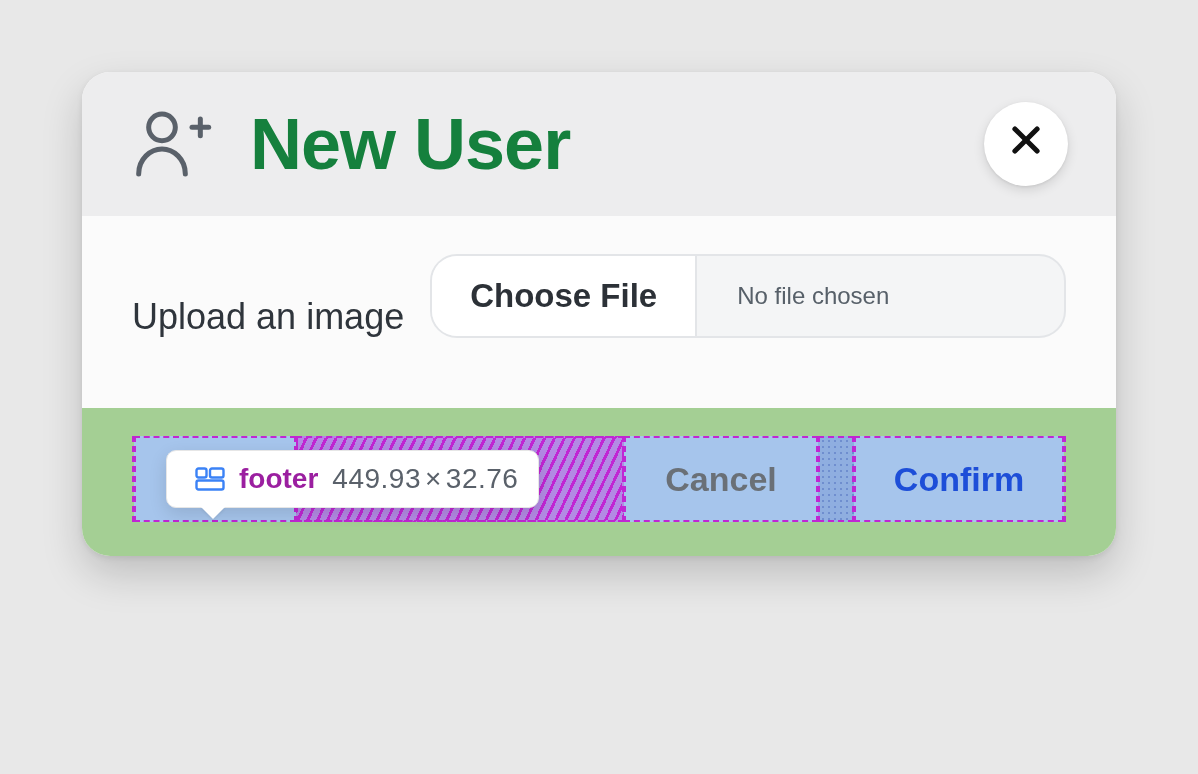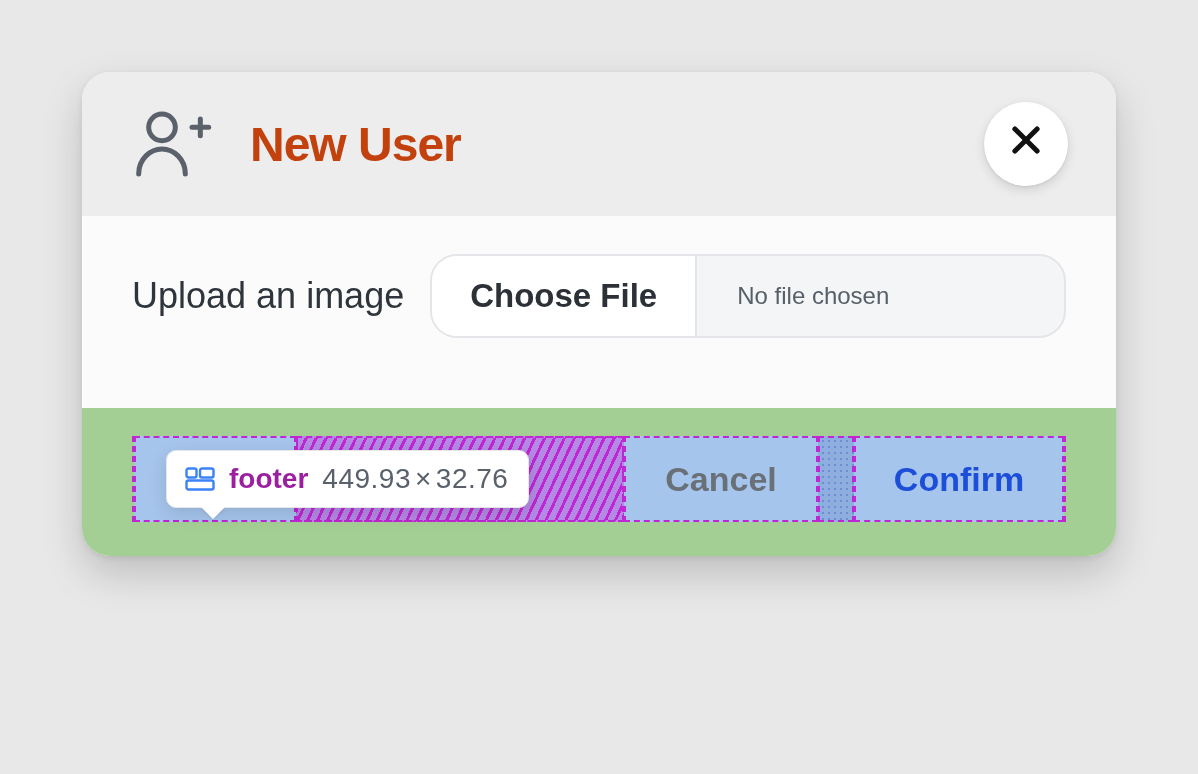--- a/index.html
+++ b/index.html
@@ -32,24 +32,24 @@
     border-top-right-radius: 28px;
     position: relative;
   }
   .header-icon {
     width: 80px; height: 80px;
     display: flex; align-items: center; justify-content: center;
     color: #5a616a;
   }
   .header-icon svg { width: 80px; height: 80px; }
   .dialog-title {
-    font-size: 48px;
+    font-size: 72px;
     font-weight: 900;
     letter-spacing: -1px;
-    color: #c2410c;
+    color: #15803d;
     margin-left: 38px;
   }
   .close-btn {
     margin-left: auto;
     width: 84px; height: 84px;
     border-radius: 50%;
     background: #ffffff;
     border: none;
     box-shadow: 0 4px 12px rgba(0,0,0,0.12), 0 1px 3px rgba(0,0,0,0.08);
     display: flex; align-items: center; justify-content: center;
@@ -59,21 +59,21 @@
   }
   .close-btn svg { width: 38px; height: 38px; }
 
   
   .dialog-body {
     background: #fbfbfb;
     padding: 38px 50px 70px 50px;
   }
   .field-row {
     display: flex;
-    align-items: center;
+    align-items: flex-end;
     gap: 26px;
   }
   .field-label {
     font-size: 36px;
     color: #2f353c;
   }
   .file-input {
     flex: 1;
     display: flex;
     align-items: stretch;
@@ -105,21 +105,21 @@
 
   
   .inspect-tooltip {
     position: absolute;
     left: 84px;
     top: 378px;
     background: #ffffff;
     border: 1px solid #e6e6e6;
     border-radius: 10px;
     box-shadow: 0 6px 18px rgba(0,0,0,0.12);
-    padding: 12px 20px 12px 18px;
+    padding: 12px 20px 12px 28px;
     display: flex;
     align-items: center;
     gap: 14px;
     font-size: 28px;
     z-index: 50;
   }
   .inspect-tooltip::after {
     content: "";
     position: absolute;
     left: 34px;

